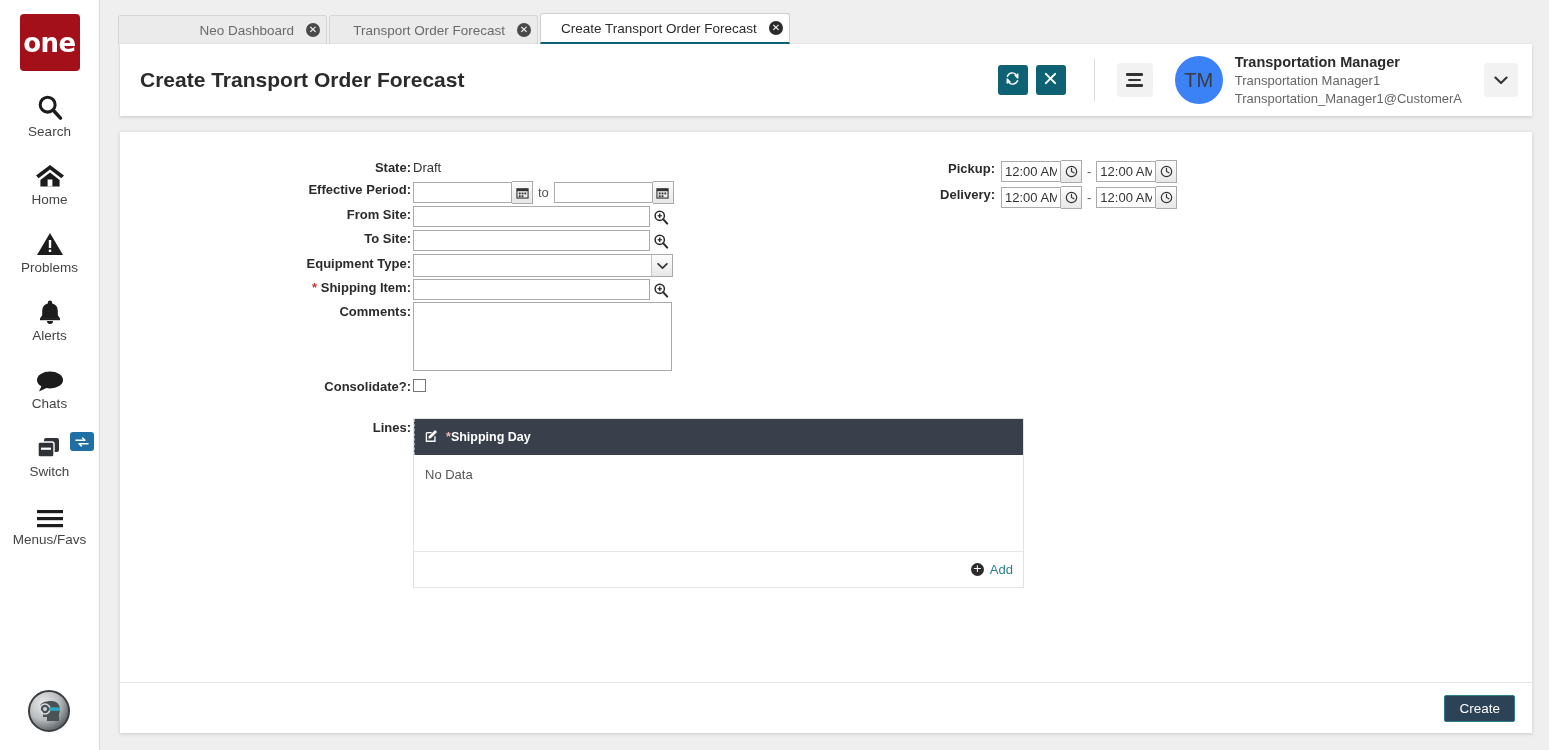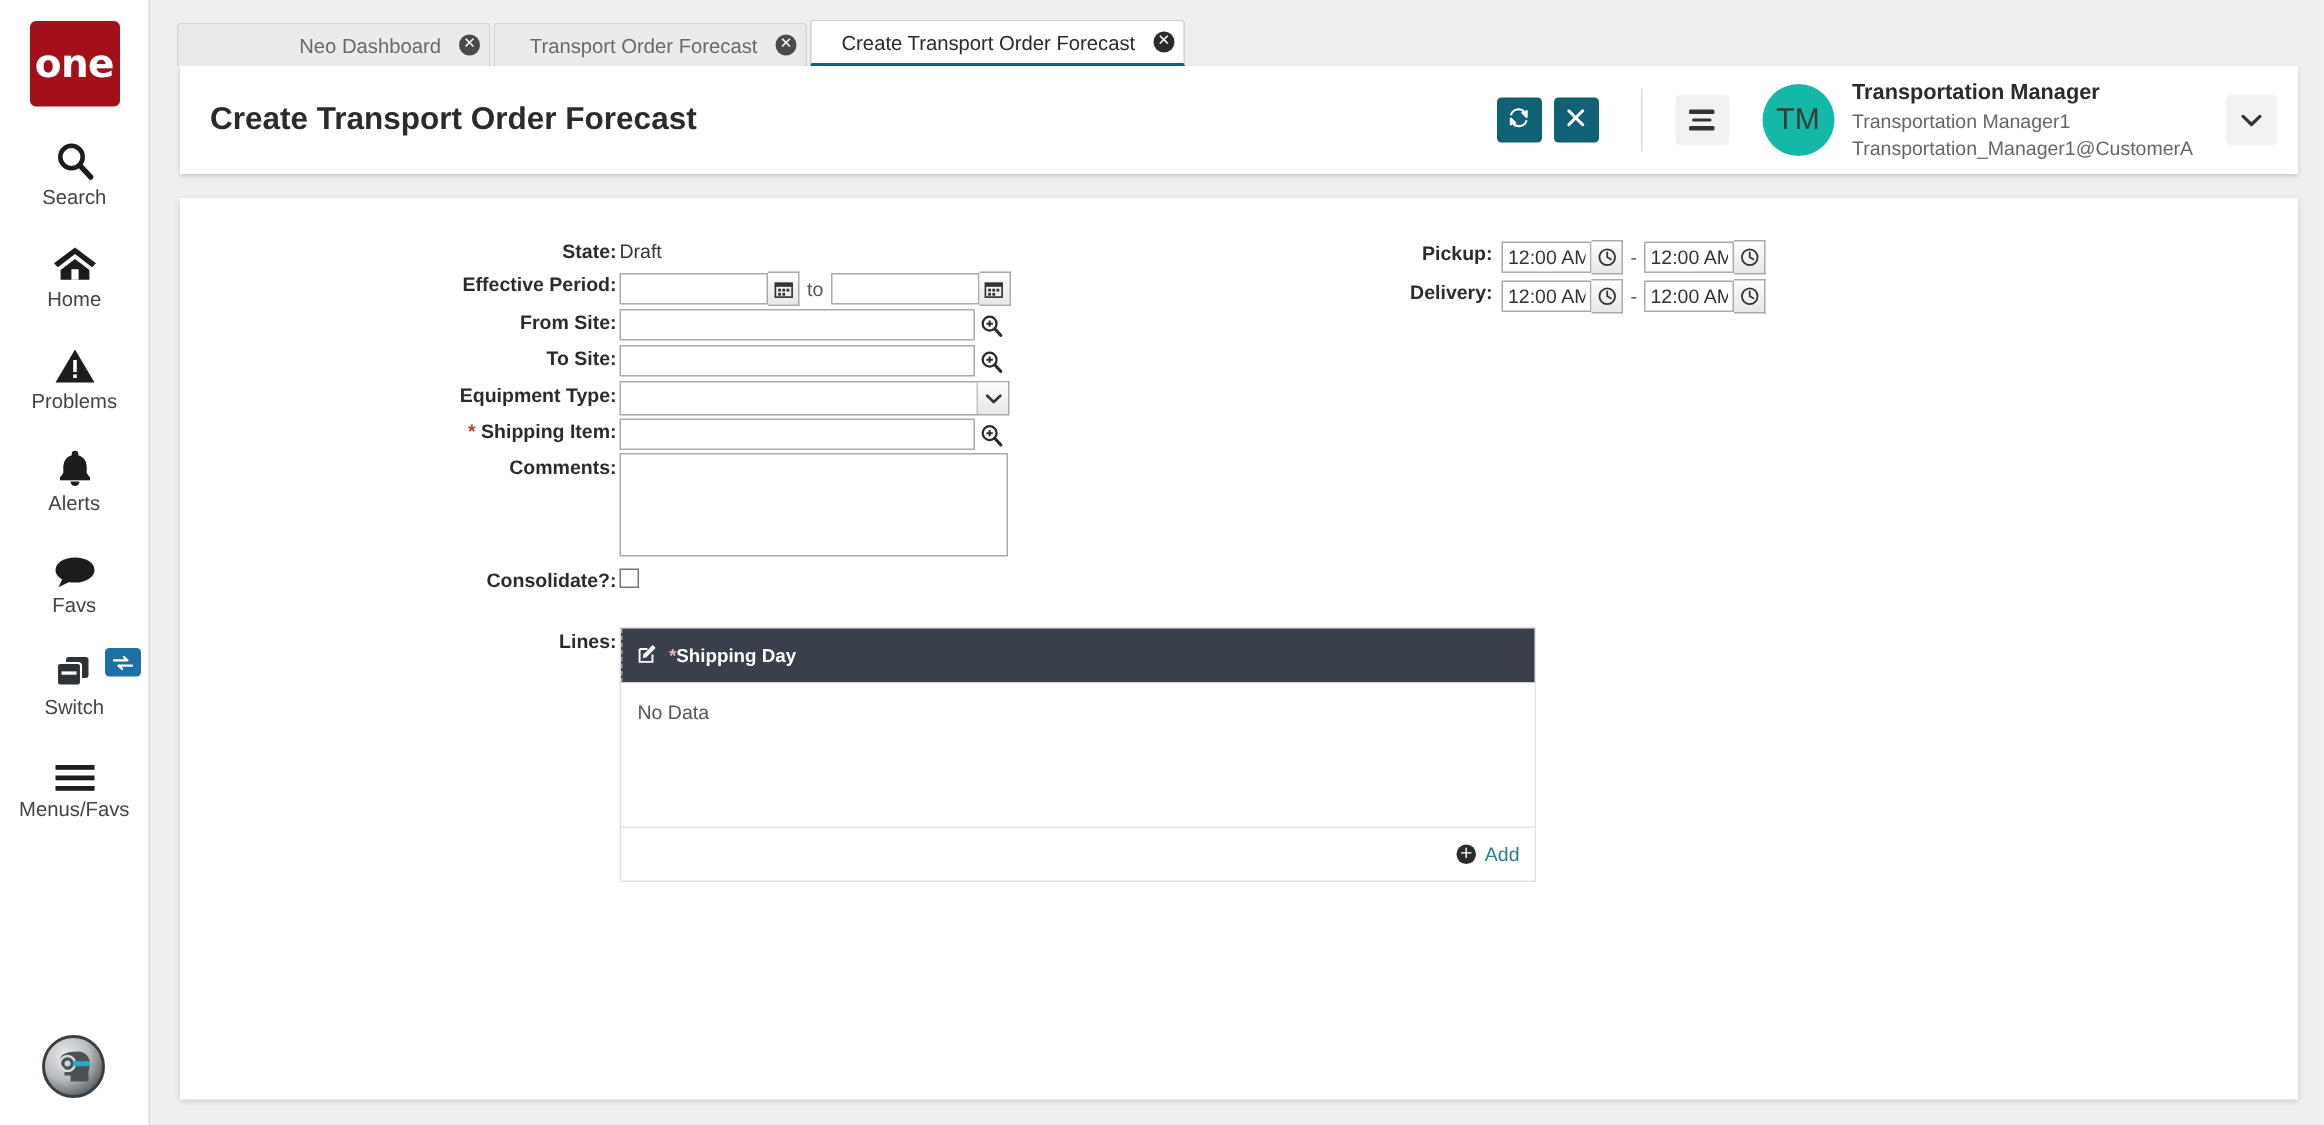--- a/index.html
+++ b/index.html
@@ -152,21 +152,21 @@
     display: flex; flex-direction: column;
     align-items: center; justify-content: center;
     gap: 3px;
     cursor: pointer;
   }
   .burger-btn i { display:block; width: 17px; height: 2.6px; background:#333; border-radius:1px; }
   .burger-btn i.mid { width: 13px; }
   .avatar {
     width: 48px; height: 48px;
     border-radius: 50%;
-    background: #14b8a6;
+    background: #3b82f6;
     color: #3b3b3b;
     font-size: 20px;
     display: flex; align-items: center; justify-content: center;
     margin-left: 22px;
     flex-shrink: 0;
   }
   .userinfo { margin-left: 12px; line-height: 1.35; }
   .userinfo .u1 { font-size: 14.5px; font-weight: bold; color: #2b2b2b; }
   .userinfo .u2 { font-size: 13px; color: #666; }
   .userinfo .u3 { font-size: 13px; color: #666; }
@@ -389,21 +389,21 @@
       <span class="lbl">Alerts</span>
     </div>
 
     <div class="nav-item">
       <span class="ico">
         <svg width="30" height="24" viewBox="0 0 30 24">
             <ellipse cx="15" cy="11" rx="13" ry="8.4" fill="#1c1c1c"></ellipse>
             <path d="M7 16 L4 22.5 L12.5 18.4 Z" fill="#1c1c1c"></path>
           </svg>
       </span>
-      <span class="lbl">Favs</span>
+      <span class="lbl">Chats</span>
     </div>
 
     <div class="nav-item">
       <span class="ico">
         <svg width="32" height="26" viewBox="0 0 32 26">
             <rect x="10" y="3" width="15" height="14" rx="2" fill="#2f3338"></rect>
             <rect x="4" y="7" width="16" height="15" rx="2" fill="#2f3338" stroke="#fff" stroke-width="1.4"></rect>
             <rect x="7" y="12.6" width="10" height="2.2" fill="#fff"></rect>
           </svg>
       </span>
@@ -672,15 +672,18 @@
           <span>No Data</span>
         </div>
         <div class="grid-foot">
           <span class="plus-ico">+</span>
           <span class="add-link">Add</span>
         </div>
       </div>
 
     </div>
 
+    <div class="panel-footer">
+      <button class="create-btn">Create</button>
+    </div>
   </div>
 
 </div>
 
 </body></html>

